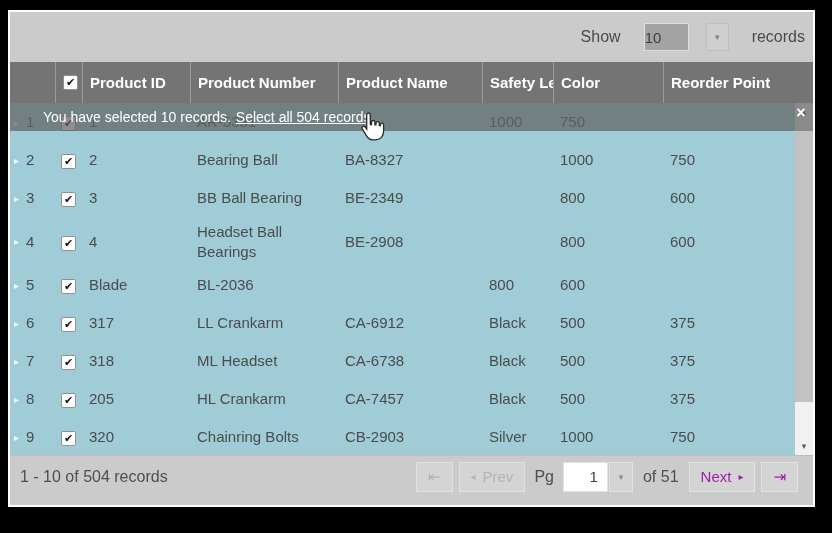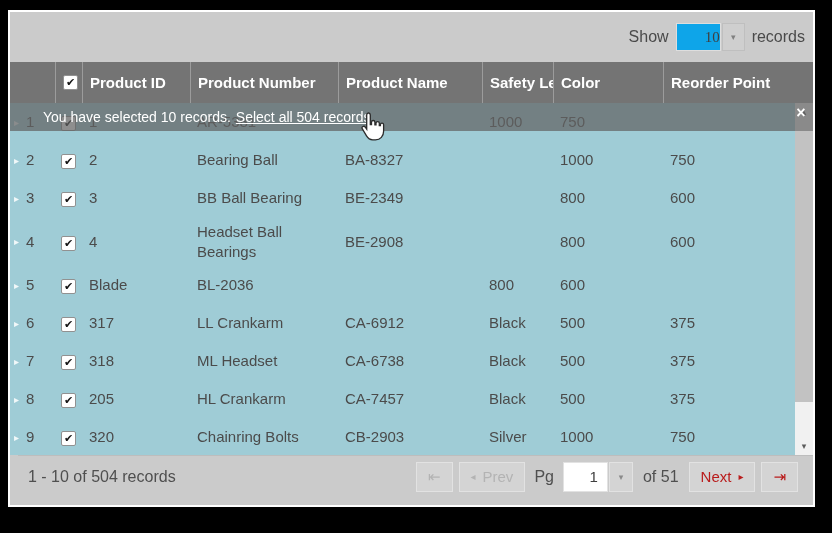--- a/index.html
+++ b/index.html
@@ -14,27 +14,27 @@
     position: absolute; left: 8px; top: 10px;
     width: 807px; height: 497px;
     border: 2px solid #fff;
     background: #cbcbcb;
     overflow: hidden;
   }
   
   .toolbar {
     height: 50px; background: #cbcbcb;
     display: flex; align-items: center; justify-content: flex-end;
-    padding-right: 8px; gap: 7px;
+    padding-right: 8px; gap: 23px;
     color: #4a4a4a; font-size: 16px;
   }
   .sizer-input {
     width: 45px; height: 28px; border: 1px solid #dedede;
-    background: #0ea5e9; color: #3f3f3f; font-size: 15px; text-align: right;
-    font-family: Liberation Serif, serif; outline: none;
+    background: #a3a3a3; color: #3f3f3f; font-size: 15px; text-align: left;
+    font-family: Liberation Sans, sans-serif; outline: none;
   }
   .dd-btn {
     width: 23px; height: 28px; margin-left: -6px;
     background: #cfcfcf; border: 1px solid #bfbfbf;
     display: flex; align-items: center; justify-content: center;
     color: #808080; font-size: 9px; cursor: pointer;
   }
   
   .grid-cols { display: grid; grid-template-columns: 45px 27px 108px 148px 144px 71px 110px minmax(0,1fr); }
   .thead {
@@ -93,26 +93,26 @@
   .sb-up { top: 0; }
   .sb-down { bottom: 0; }
   .sb-thumb {
     position: absolute; left: 0; top: 28px; width: 18px; height: 271px;
     background: #c2c2c2; cursor: grab;
   }
   
   .tfoot {
     height: 42px; background: #cbcbcb; border-top: 1px solid #bdbdbd;
     display: flex; align-items: center; justify-content: space-between;
-    padding: 0 15px 0 10px; color: #4f4f4f; font-size: 16px; margin-left: 8px;
+    padding: 0 15px 0 10px; color: #4f4f4f; font-size: 16px;
   }
   .pager { display: flex; align-items: center; gap: 6px; }
   .pgbtn {
     height: 30px; background: #d4d4d4; border: 1px solid #e2e2e2;
-    color: #b91c1c; font-size: 15px; font-family: inherit;
+    color: #a21caf; font-size: 15px; font-family: inherit;
     display: flex; align-items: center; justify-content: center;
     gap: 7px; padding: 0 11px; cursor: pointer; white-space: nowrap;
   }
   .pgbtn.disabled { color: #b3b3b3; cursor: default; }
   .tri { font-size: 10px; }
   .bar-arrow { font-size: 15px; }
   .pg-label { margin: 0 3px; }
   .page-input {
     width: 45px; height: 30px; background: #fff; border: 1px solid #e2e2e2;
     text-align: right; padding-right: 9px; font-size: 15px; color: #3f3f3f;

